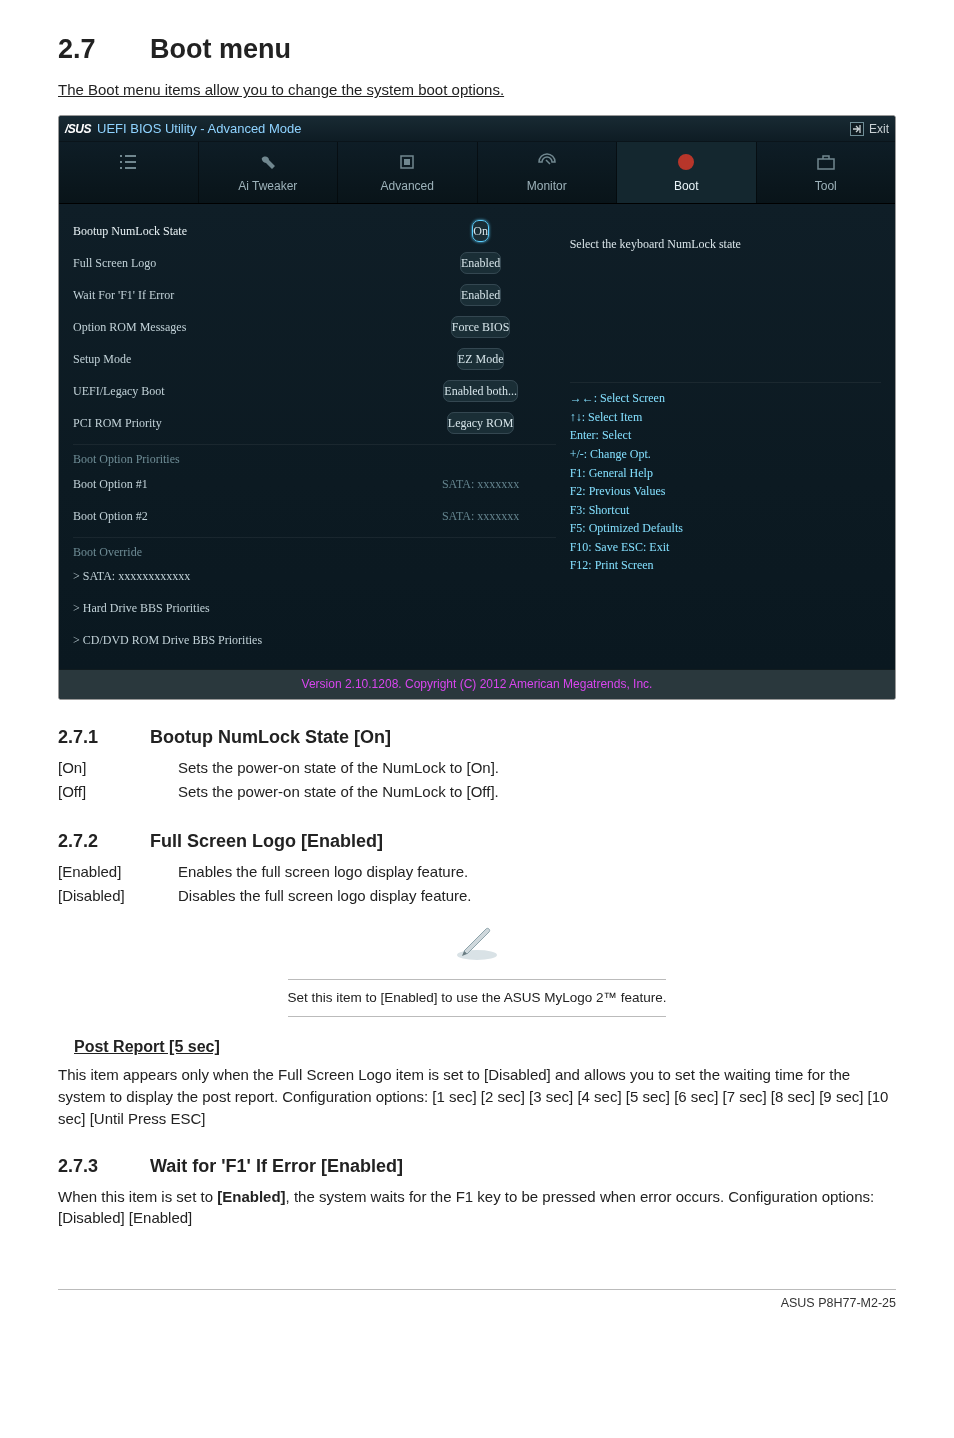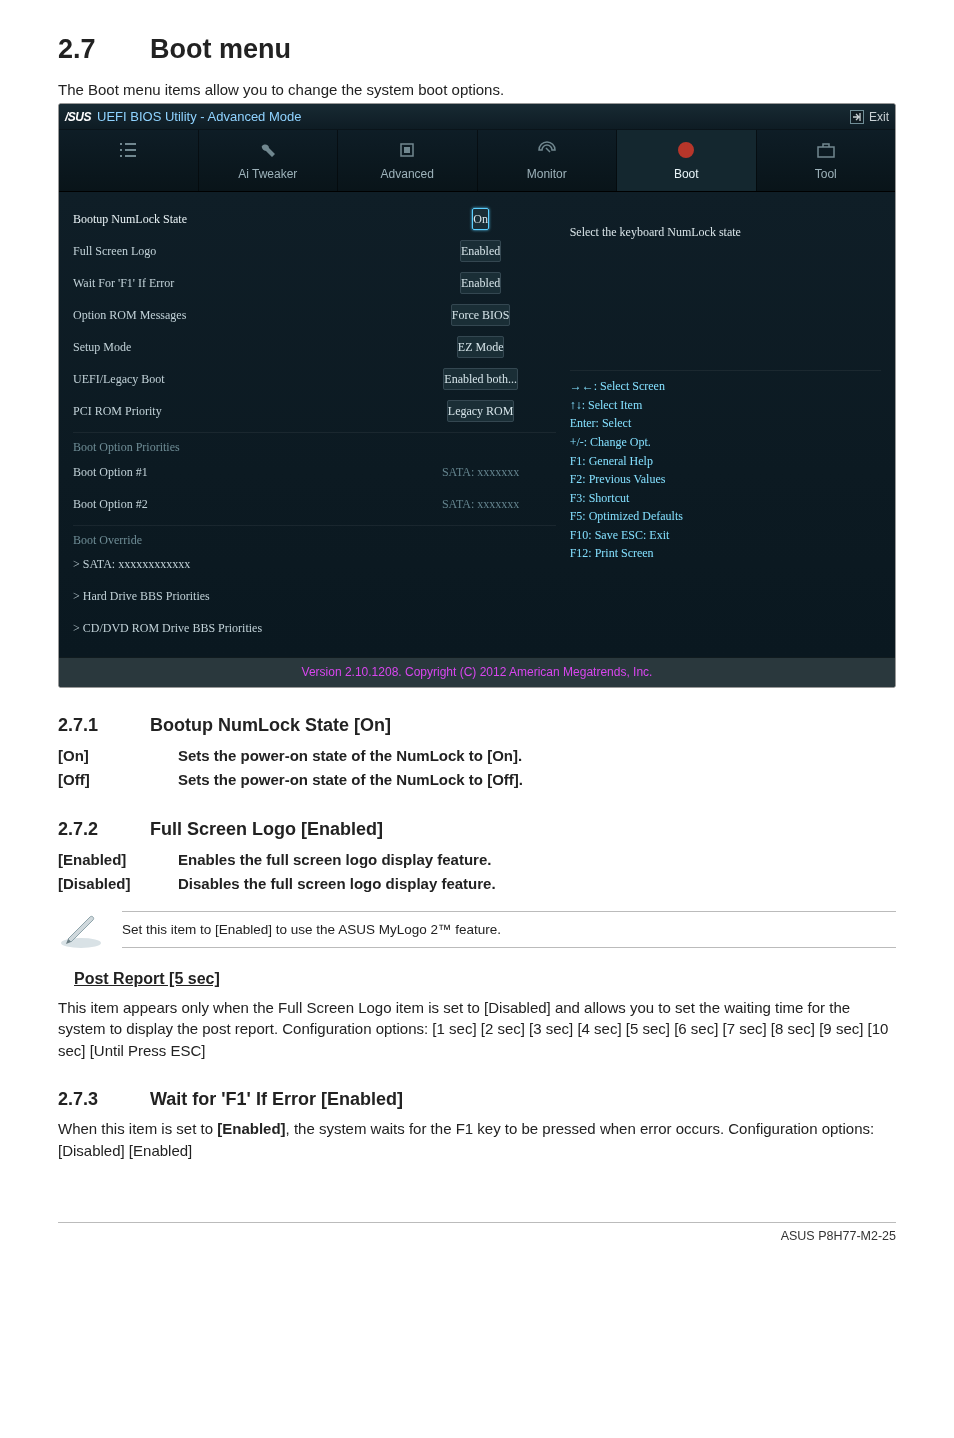--- a/index.html
+++ b/index.html
@@ -1,20 +1,20 @@
 <!DOCTYPE html>
 <html><head>
   <meta charset="utf-8">
   <style>
     * { box-sizing: border-box; margin: 0; padding: 0; }
     body { width: 954px; margin: 0 auto; font-family: Arial, Helvetica, sans-serif; background: #fff; color: #222; padding: 30px 58px 40px; font-size: 15px; line-height: 1.45; }
 
     h1.title { font-size: 27px; font-weight: bold; margin-bottom: 10px; }
     h1.title .num { display: inline-block; width: 92px; }
-    p.lead { margin-bottom: 2px; }
+    p.lead { margin-bottom: 14px; text-decoration: underline; }
 
     
     .bios { border: 1px solid #999; background: #0e1c24; color: #cfd8dc; font-size: 12px; position: relative; overflow: hidden; border-radius: 3px; }
     .bios-head { display: flex; align-items: center; padding: 4px 6px 2px; background: linear-gradient(#182a33,#0e1c24); border-bottom: 1px solid #0a141a; }
     .bios-logo { color: #fff; font-weight: bold; font-style: italic; letter-spacing: -0.5px; }
     .bios-name { color: #8fd3ff; margin-left: 6px; font-size: 13px; }
     .bios-exit { margin-left: auto; display: flex; align-items: center; gap: 5px; color: #c9d1d4; }
     .bios-exit svg { display: block; }
 
     .bios-tabs { display: flex; width: 100%; background: linear-gradient(#0e1d26,#091419); border-bottom: 1px solid #000; }
@@ -24,41 +24,41 @@
     .bios-tab.active svg path, .bios-tab.active svg rect, .bios-tab.active svg circle { stroke: #e03a2a; fill: #e03a2a; }
     .bios-sep { width: 1px; background: rgba(0,0,0,.45); }
 
     .bios-body { display: flex; padding: 16px 14px 8px 14px; gap: 14px; min-height: 390px; background: linear-gradient(#0f1e27 0%, #0c1a22 60%, #0a1820 100%); font-family: Liberation Serif, serif; }
     .bios-left { flex: 1.55; }
     .bios-right { flex: 1; padding-top: 2px; }
     .bios-help { color: #d9e4e8; font-size: 12px; min-height: 140px; margin-top: 14px; }
     .row { display: flex; align-items: center; margin-bottom: 8px; min-height: 24px; }
     .row .lab { flex: 1; color: #c2d2d8; }
     .row .val { width: 150px; text-align: center; }
-    .pill { padding: 3px 0; border: 1px solid #344751; border-radius: 2px; background: #1a2e36; color: #d6e4e9; font-size: 12px; text-align: center; }
+    .pill { padding: 3px 0; border: 1px solid #344751; border-radius: 7px; background: #1a2e36; color: #d6e4e9; font-size: 12px; text-align: center; }
     .pill.active { border-color: #5bcfff; box-shadow: 0 0 3px #5bcfff; }
     .val.readonly { color: #64848e; font-size: 12px; }
     .row.highlight .lab { color: #eaf3f6; }
 
     .hr { height: 1px; background: rgba(255,255,255,.06); margin: 6px 0; }
     .section-label { color: #6f8d96; font-size: 12px; margin: 4px 0 4px; }
 
     .keys { color: #84e0ff; font-size: 12px; line-height: 1.55; }
     .keys div { white-space: nowrap; }
 
     .bios-foot { text-align: center; font-size: 12px; color: #d946ef; padding: 6px 0; background: #2a383d; border-top: 1px solid #101b1f; }
 
     
     h2.sect { font-size: 18px; font-weight: bold; margin: 24px 0 6px; }
     h2.sect .num { display: inline-block; width: 92px; }
     table.def { border-collapse: collapse; }
-    table.def td { vertical-align: top; padding: 1px 0; font-weight: bold; }
+    table.def td { vertical-align: top; padding: 1px 0; }
     table.def td.k { width: 120px; }
 
-    .note { display: flex; align-items: center; gap: 18px; margin: 14px 0 4px; }
+    .note { display: flex; align-items: center; gap: 18px; margin: 14px 0 4px; flex-direction: column; }
     .note .txt { flex: 1; border-top: 1px solid #bbb; border-bottom: 1px solid #bbb; padding: 8px 0; font-size: 13.5px; }
     .pen { width: 46px; height: 40px; }
 
     h3.sub { font-size: 16px; font-weight: bold; margin: 18px 16px 6px; text-decoration: underline; }
     p.body { margin-bottom: 10px; }
 
     .pg-foot { display:flex; justify-content: flex-end; border-top: 1px solid #bbb; margin-top: 60px; padding-top: 4px; font-size: 12.5px; color:#333;}
   </style>
 </head>
 <body>

